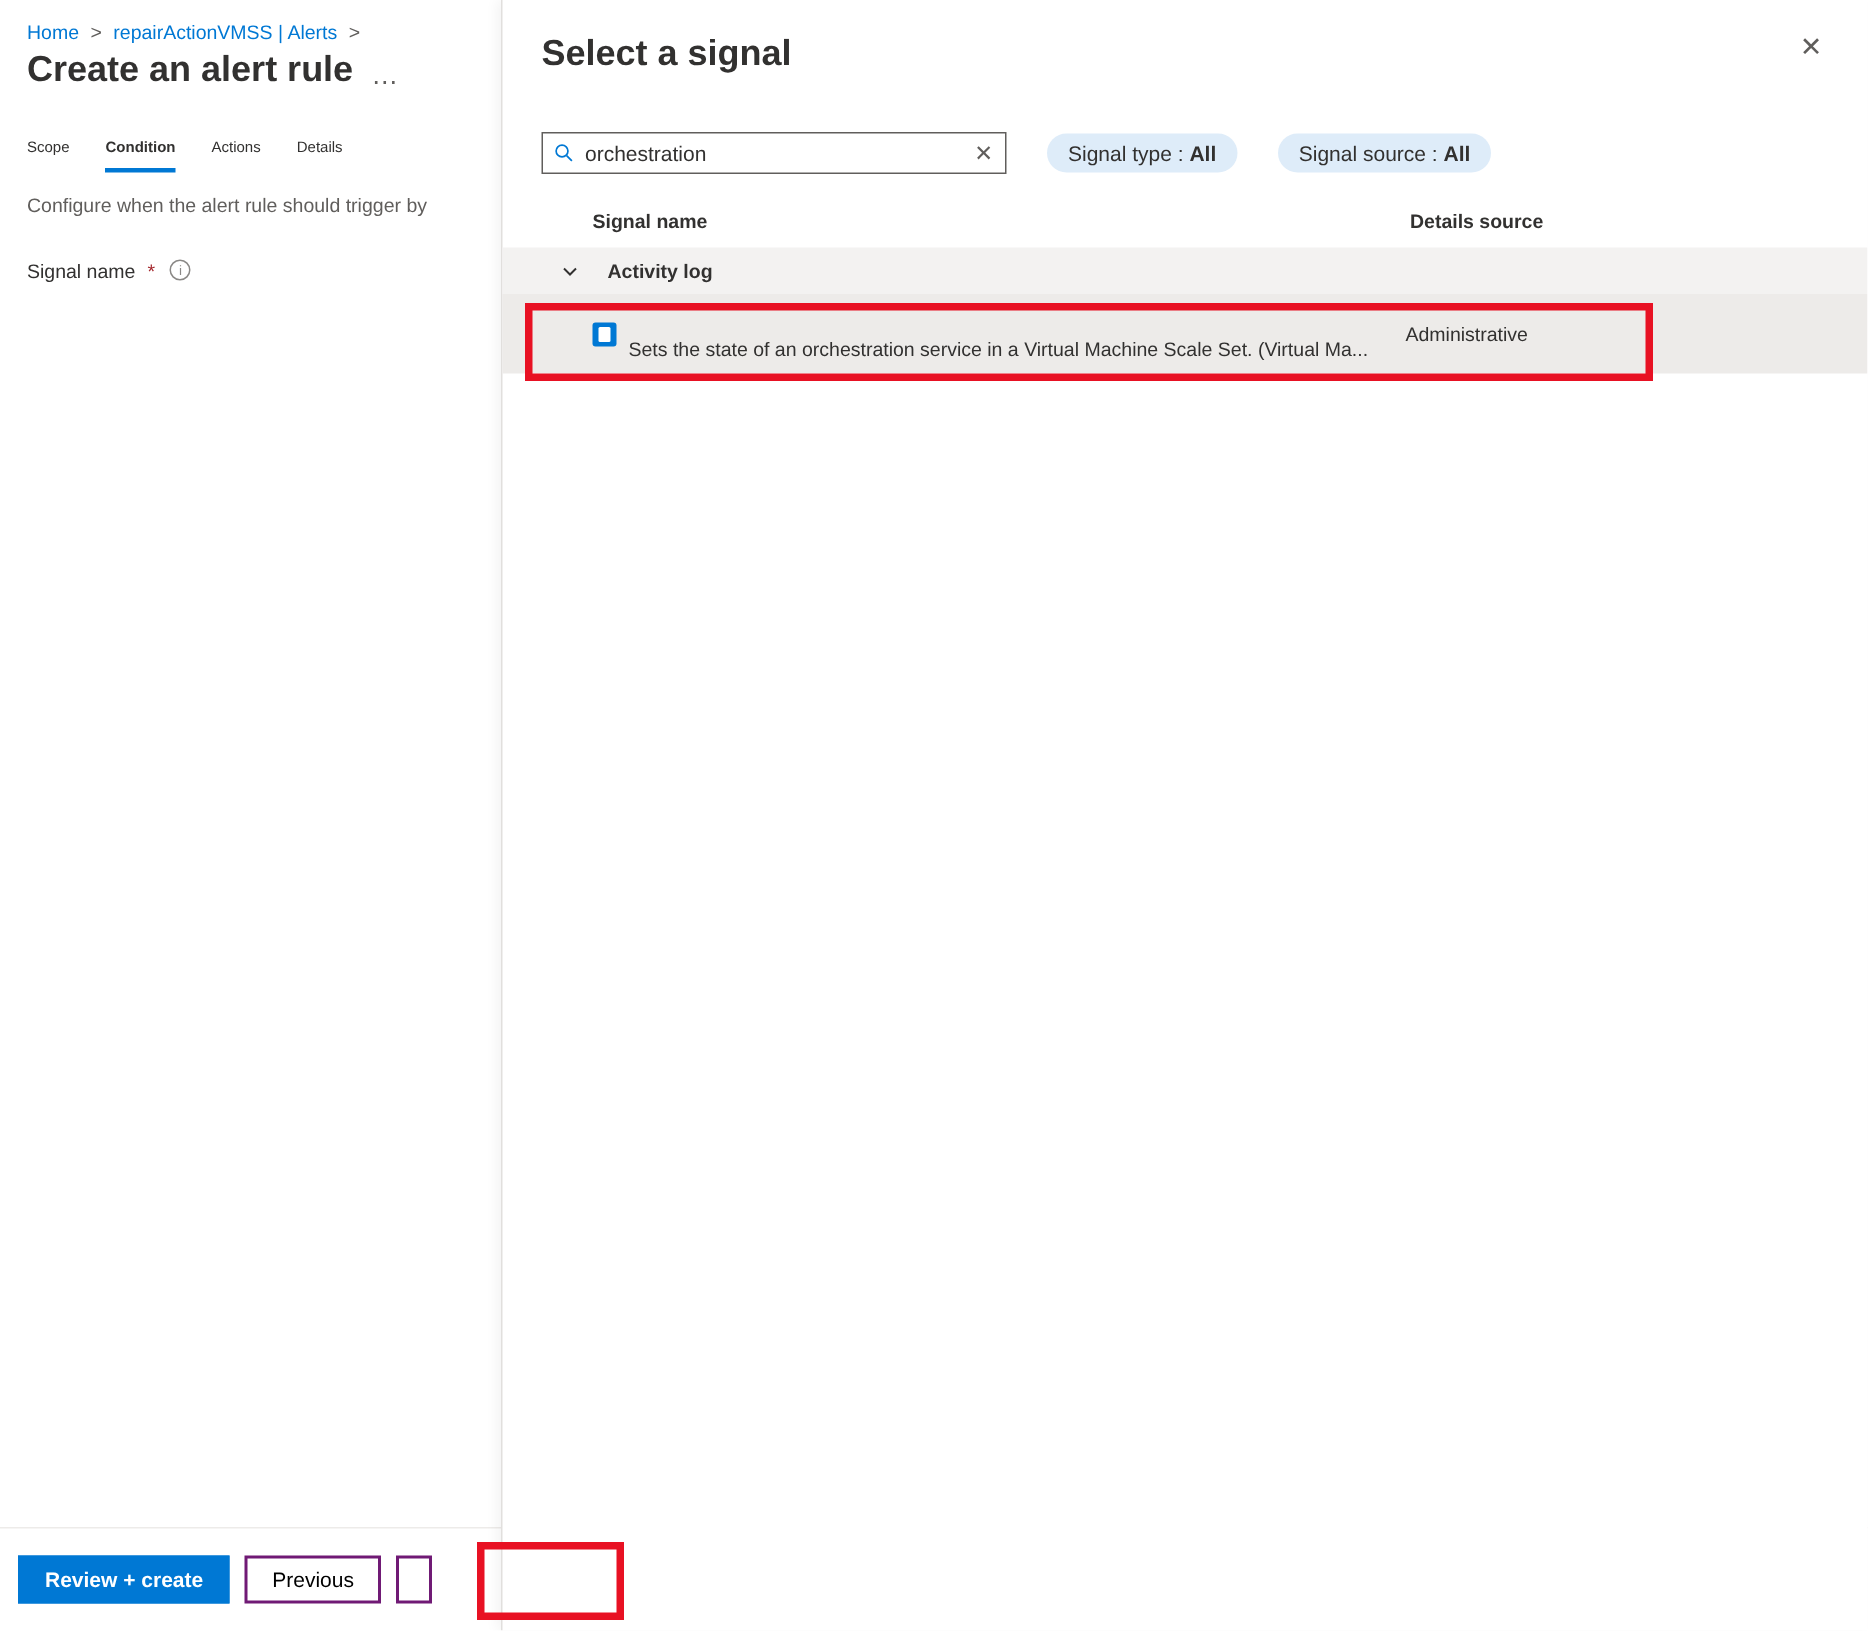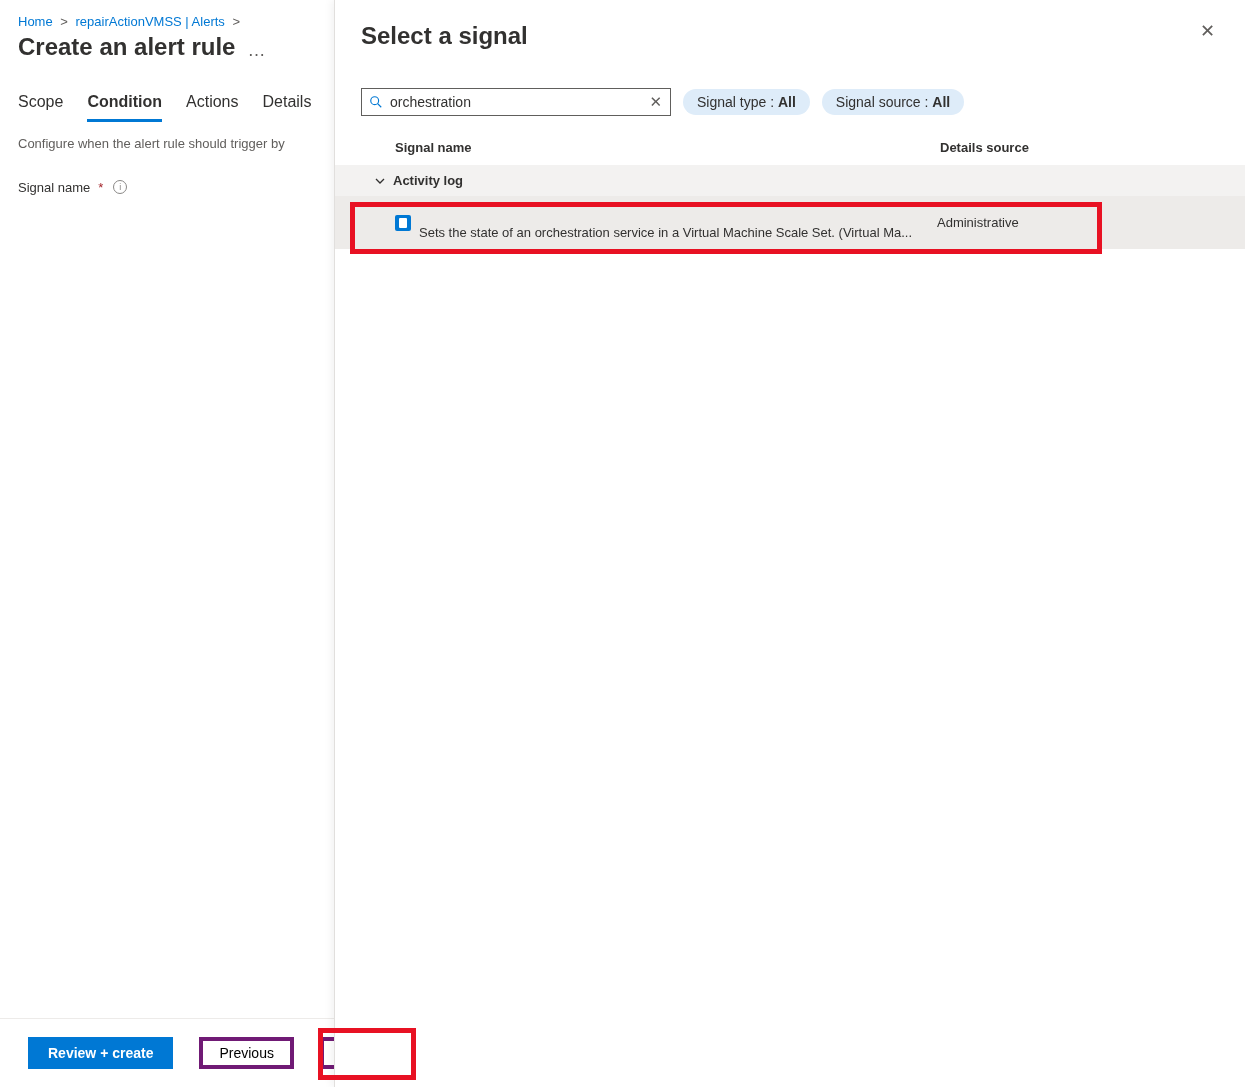--- a/index.html
+++ b/index.html
@@ -39,21 +39,21 @@
 
     
     .tabs {
       display: flex;
       gap: 24px;
       padding: 18px 18px 0 18px;
       border-bottom: none;
     }
     .tab {
       padding: 6px 0 8px 0;
-      font-size: 16px;
+      font-size: 10px;
       color: #323130;
       cursor: pointer;
       border-bottom: 3px solid transparent;
     }
     .tab.active {
       font-weight: 600;
       border-bottom-color: #0078d4;
     }
 
     .subtext {
@@ -100,25 +100,24 @@
       border-top: 1px solid #edebe9;
       padding: 18px 12px;
       display: flex;
       gap: 10px;
       background: #fff;
     }
     .btn {
       height: 32px;
       padding: 0 16px;
       font-size: 14px;
-      border: 4px solid #701a75;
+      border: 2px solid #701a75;
       background: #fff;
       cursor: pointer;
       font-family: inherit;
-      margin-left: 16px;
     }
     .btn.primary {
       background: #0078d4;
       border-color: #0078d4;
       color: #fff;
       font-weight: 600;
     }
     .btn.stub { width: 24px; padding: 0; }
 
     
@@ -149,21 +148,21 @@
       color: #605e5c;
       cursor: pointer;
       line-height: 1;
       padding: 0 4px;
       font-weight: 300;
     }
 
     .panel-filters {
       display: flex;
       align-items: center;
-      gap: 12px;
+      gap: 27px;
       padding: 34px 26px 14px 26px;
     }
     .search-box {
       position: relative;
       width: 310px;
       height: 28px;
       border: 1px solid #605e5c;
       display: flex;
       align-items: center;
       padding: 0 6px 0 28px;
@@ -200,21 +199,21 @@
     .col-source { flex: 1; }
 
     .group-row {
       background: #f3f2f1;
       display: flex;
       align-items: center;
       padding: 8px 0 8px 40px;
       font-size: 13px;
       font-weight: 600;
       color: #323130;
-      gap: 8px;
+      gap: 20px;
     }
     .chev { display: inline-block; }
     .chev svg { display: block; }
 
     .signal-row {
       display: flex;
       align-items: center;
       padding: 9px 0 9px 60px;
       background: #edebe9;
       font-size: 13px;

